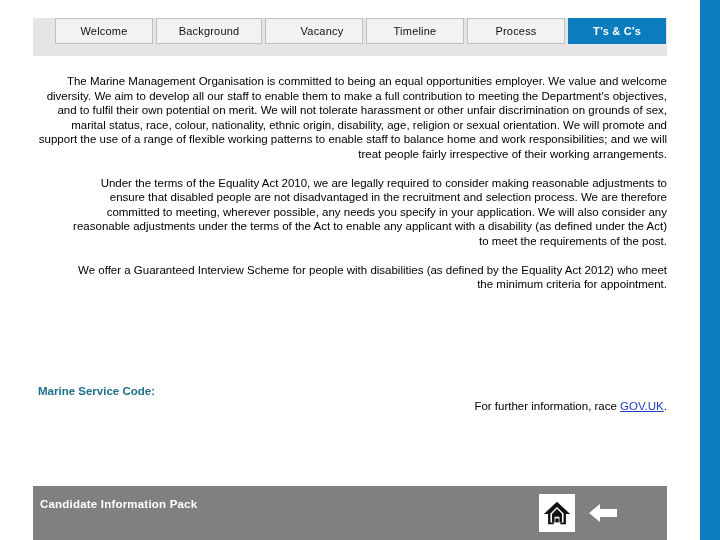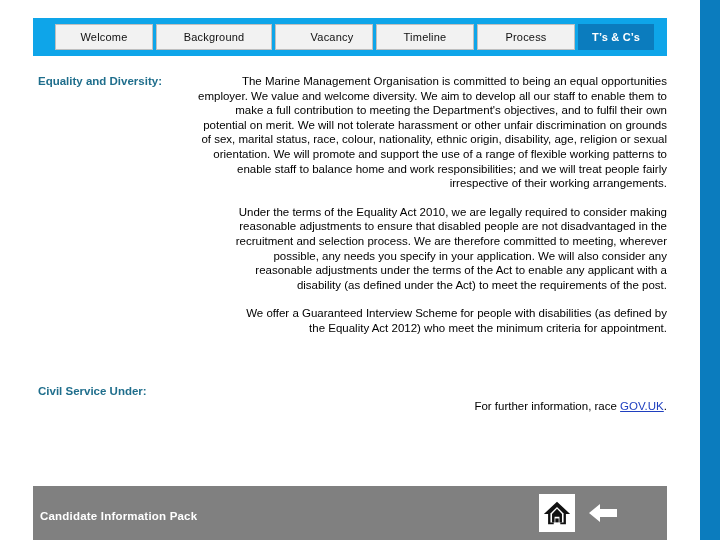--- a/index.html
+++ b/index.html
@@ -32,48 +32,47 @@
     background: #0B7CBE;
   }
 
   
   .tabstrip {
     position: absolute;
     left: 33px;
     top: 18px;
     width: 634px;
     height: 38px;
-    background: #0ea5e9;
-    display: flex;
-    align-items: center;
+    background: #e5e5e5;
+    display: flex;
     padding-left: 22px;
     box-sizing: border-box;
   }
   .tab {
     height: 26px;
     background: #F2F2F2;
     border: 1px solid #BFBFBF;
     box-sizing: border-box;
     display: flex;
     align-items: center;
     justify-content: center;
     font-size: 11px;
     color: #101010;
     margin-right: 3px;
     letter-spacing: 0.2px;
     cursor: pointer;
     white-space: nowrap;
   }
   .tab.w1 { width: 98px; }
-  .tab.w2 { width: 116px; }
+  .tab.w2 { width: 106px; }
   .tab.w3 { width: 98px; padding-left: 16px; }
   .tab.w4 { width: 98px; }
   .tab.w5 { width: 98px; }
   .tab.active {
-    width: 76px;
+    width: 98px;
     background: #0B7CBE;
     border: 1px solid #0B7CBE;
     color: #FFFFFF;
     font-weight: bold;
     margin-right: 0;
   }
 
   
   .content {
     position: absolute;
@@ -125,21 +124,21 @@
     top: 486px;
     width: 634px;
     height: 54px;
     background: #808080;
     display: flex;
     align-items: center;
   }
   .footer-title {
     position: absolute;
     left: 7px;
-    top: 24px;
+    top: 12px;
     color: #FFFFFF;
     font-size: 11.5px;
     font-weight: bold;
     letter-spacing: 0.2px;
   }
   .home-btn {
     position: absolute;
     left: 506px;
     top: 8px;
     width: 36px;
@@ -186,33 +185,30 @@
       <span>Process</span>
     </div>
     <div class="tab active">
       <span>T’s &amp; C’s</span>
     </div>
   </div>
 
   <div class="content">
 
     <div class="row" style="top:0px;">
-      <div class="label-col">
-        <div class="section-label">Equality and Diversity:</div>
-      </div>
       <div class="text-col">
         <div class="para">The Marine Management Organisation is committed to being an equal opportunities employer. We value and welcome diversity. We aim to develop all our staff to enable them to make a full contribution to meeting the Department's objectives, and to fulfil their own potential on merit. We will not tolerate harassment or other unfair discrimination on grounds of sex, marital status, race, colour, nationality, ethnic origin, disability, age, religion or sexual orientation. We will promote and support the use of a range of flexible working patterns to enable staff to balance home and work responsibilities; and we will treat people fairly irrespective of their working arrangements.</div>
         <div class="para">Under the terms of the Equality Act 2010, we are legally required to consider making reasonable adjustments to ensure that disabled people are not disadvantaged in the recruitment and selection process. We are therefore committed to meeting, wherever possible, any needs you specify in your application. We will also consider any reasonable adjustments under the terms of the Act to enable any applicant with a disability (as defined under the Act) to meet the requirements of the post.</div>
         <div class="para">We offer a Guaranteed Interview Scheme for people with disabilities (as defined by the Equality Act 2012) who meet the minimum criteria for appointment.</div>
       </div>
     </div>
 
     <div class="row" style="top:310px;">
       <div class="label-col">
-        <div class="section-label">Civil Service Under:</div>
+        <div class="section-label">Marine Service Code:</div>
       </div>
       <div class="text-col">
         <div class="para">
           <br>
           <span>For further information, race </span><a class="govlink" href="#">GOV.UK</a><span>.</span>
         </div>
       </div>
     </div>
 
   </div>

